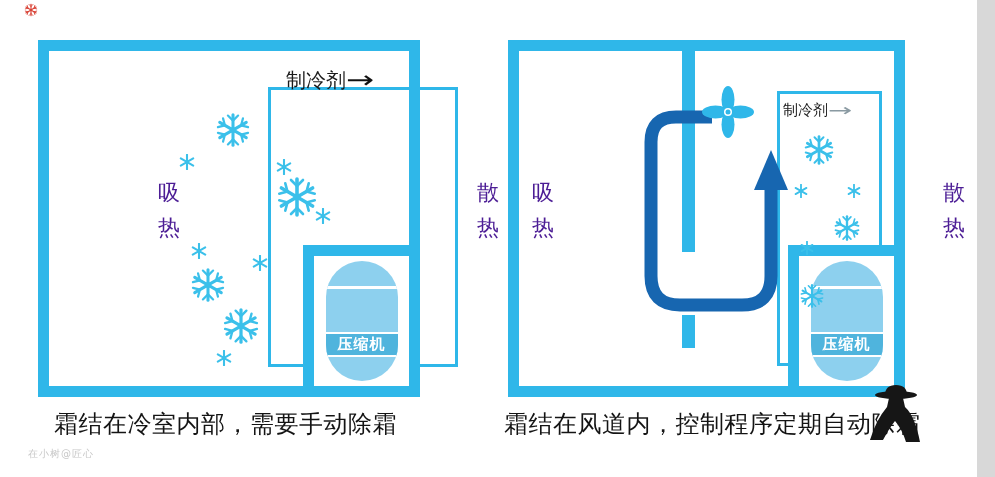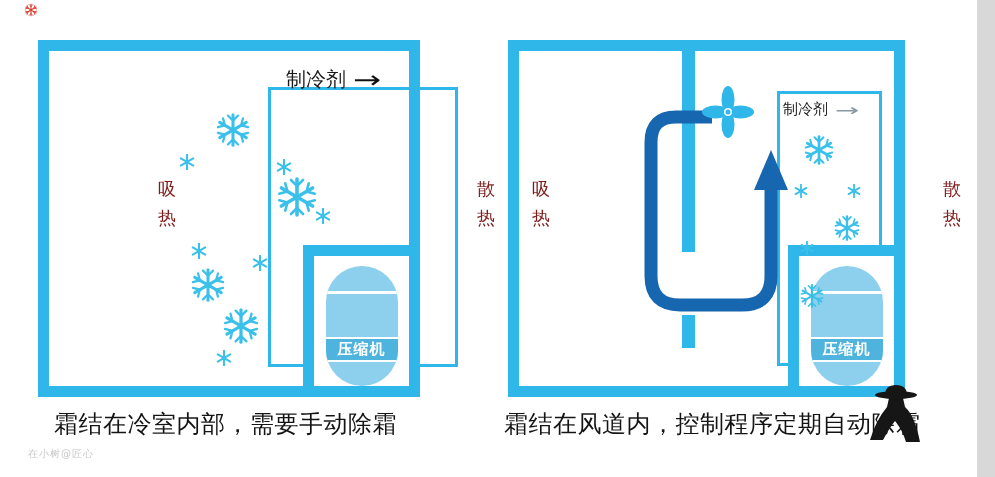--- a/index.html
+++ b/index.html
@@ -9,34 +9,34 @@
   .right-strip{left:977px;top:0;width:18px;height:477px;background:#d8d8d8;z-index:1}
   .box{border:11px solid #2fb7e9;background:transparent;z-index:2}
   .box-left{left:38px;top:40px;width:382px;height:357px}
   .box-right{left:508px;top:40px;width:397px;height:357px}
   .inner-rect{border:3px solid #2fb7e9;z-index:1}
   .inner-left{left:268px;top:87px;width:190px;height:280px}
   .inner-right{left:777px;top:91px;width:105px;height:275px}
   .title{font-size:31px;font-weight:bold;color:#2fb7e9;letter-spacing:2px;z-index:5;white-space:nowrap}
   .title-left{left:66px;top:57px}
   .title-right{left:526px;top:57px}
-  .refrigerant{display:flex;gap:7px;color:#1a1a1a;z-index:5;white-space:nowrap}
+  .refrigerant{display:flex;align-items:center;color:#1a1a1a;z-index:5;white-space:nowrap}
   .refrig-left{left:286px;top:66px;font-size:20px}
   .refrig-left .arrow{font-size:24px;transform:scaleX(1.4);transform-origin:left center;display:inline-block;color:#111}
   .refrig-right{left:783px;top:100px;font-size:15px}
   .refrig-right .arrow{font-size:17px;color:#8a9aa2;transform:scaleX(1.7);transform-origin:left center;display:inline-block}
-  .vtext{width:28px;font-size:18px;color:#7f1d1d;line-height:1.6;word-break:break-all;z-index:5}
+  .vtext{width:28px;font-size:22px;color:#4c1d95;line-height:1.6;word-break:break-all;z-index:5}
   .absorb-left{left:158px;top:175px}
   .dissipate-left{left:477px;top:175px}
   .absorb-right{left:532px;top:175px}
   .dissipate-right{left:943px;top:175px}
   .divider{background:#2fb7e9;z-index:2}
   .divider-top{left:682px;top:44px;width:13px;height:208px}
   .divider-stub{left:682px;top:315px;width:13px;height:33px}
-  .notch{background:#fff;border:11px solid #2fb7e9;z-index:4;display:flex;align-items:flex-end;justify-content:center}
+  .notch{background:#fff;border:11px solid #2fb7e9;z-index:4;display:flex;align-items:center;justify-content:center}
   .notch-left{left:303px;top:245px;width:117px;height:152px}
   .notch-right{left:788px;top:245px;width:117px;height:152px}
   .capsule{position:relative;width:72px;height:120px;background:#8dd0ee;border-radius:36px;overflow:hidden}
   .seam{position:absolute;left:0;right:0;top:25px;height:3px;background:#fff}
   .band{position:absolute;left:0;right:0;bottom:24px;height:25px;background:#4fb4dd;border-top:2px solid #fff;border-bottom:2px solid #fff;color:#fff;font-size:15px;font-weight:bold;text-align:center;line-height:21px;letter-spacing:1px}
   .caption{font-size:24px;font-weight:normal;color:#141414;white-space:nowrap;z-index:5;letter-spacing:0.5px}
   .caption-left{left:54px;top:408px}
   .caption-right{left:504px;top:408px}
   .overlay{left:0;top:0;z-index:3;pointer-events:none}
   .silhouette{left:860px;top:382px;z-index:6}

